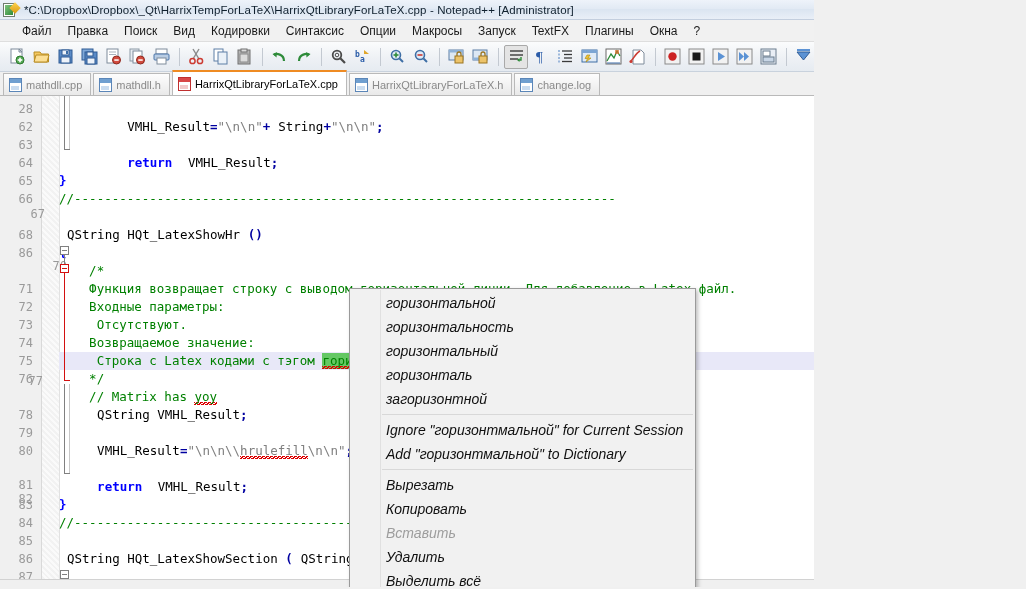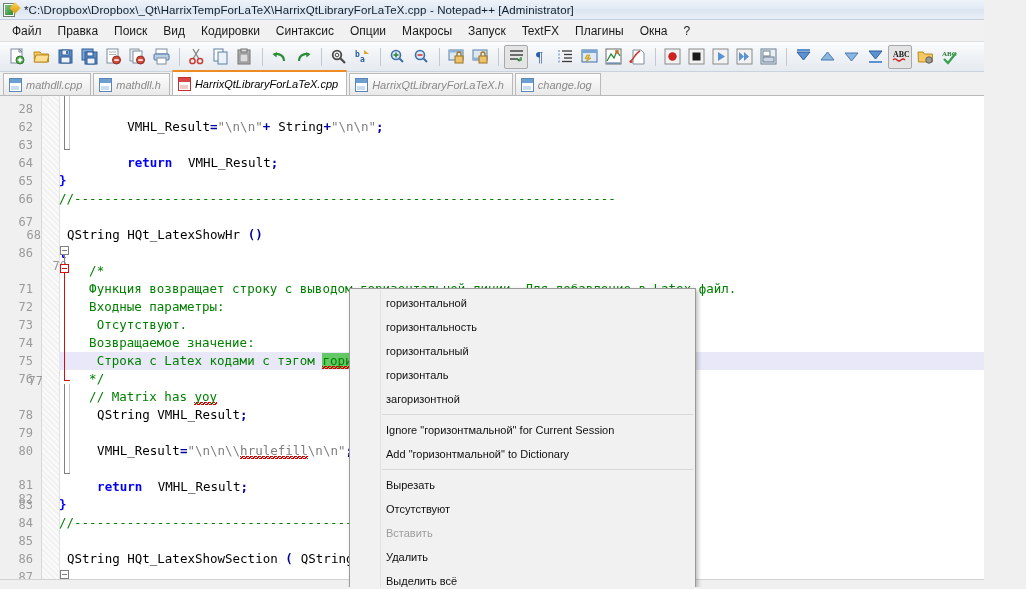--- a/index.html
+++ b/index.html
@@ -2,21 +2,21 @@
 <html><head>
 <meta charset="utf-8">
 <style>
   html,body{margin:0;padding:0;}
   body{
     width:1026px;height:589px;overflow:hidden;
     font-family:"Liberation Sans",sans-serif;
     background:#f0f0f0;
     -webkit-font-smoothing:antialiased;
   }
-  #app{position:relative;width:984px;height:589px;overflow:hidden;background:#000000;}
+  #app{position:relative;width:814px;height:589px;overflow:hidden;background:#000000;}
 
   
   .titlebar{
     height:20px;
     background:linear-gradient(to bottom,#eef3fa 0%,#e2eaf4 45%,#dbe5f1 50%,#e9eff7 100%);
     border-bottom:1px solid #c3cede;
     display:flex;align-items:center;
     padding-left:3px;
     box-sizing:border-box;
     position:relative;
@@ -28,21 +28,21 @@
   .np-icon .pencil{position:absolute;right:0;top:2px;width:8px;height:8px;
      background:linear-gradient(135deg,#ffd24d,#d79a12);transform:rotate(45deg);}
   .title-text{
     font-size:11.5px;color:#10202e;white-space:nowrap;letter-spacing:0.1px;
   }
 
   
   .menubar{
     height:22px;background:#f1f1f1;
     border-bottom:1px solid #dedede;
-    display:flex;align-items:center;padding-left:4px;box-sizing:border-box;
+    display:flex;align-items:center;padding-left:14px;box-sizing:border-box;
   }
   .menubar .mi{
     font-size:12px;color:#1a1a1a;padding:3px 8px;white-space:nowrap;cursor:default;
   }
 
   
   .toolbar{
     height:30px;
     background:linear-gradient(to bottom,#fbfcfd 0%,#eef1f5 55%,#e6ebf1 100%);
     border-bottom:1px solid #c9d2dd;
@@ -52,21 +52,21 @@
     width:22px;height:22px;margin-right:2px;position:relative;
     display:flex;align-items:center;justify-content:center;flex:0 0 auto;cursor:default;
   }
   .tb.framed{border:1px solid #a9a9a9;background:#e4e4e4;border-radius:2px;}
   .tbsep{width:1px;height:18px;background:#c3c9d1;margin:0 5px;flex:0 0 auto;}
   .tb svg{display:block;}
 
   
   .tabbar{
     height:24px;background:#f0f0f0;border-bottom:1px solid #b9b9b9;
-    display:flex;align-items:flex-end;padding-left:3px;box-sizing:border-box;font-style:italic;
+    display:flex;align-items:flex-end;padding-left:3px;box-sizing:border-box;
   }
   .tab{
     height:21px;display:flex;align-items:center;gap:4px;
     padding:0 8px 0 5px;margin-right:2px;
     font-size:11px;color:#8a8a8a;
     background:linear-gradient(to bottom,#fdfdfd,#e9e9e9);
     border:1px solid #b9b9b9;border-bottom:none;
     border-radius:1px 1px 0 0;cursor:default;white-space:nowrap;
   }
   .tab.active{
@@ -138,21 +138,21 @@
     box-shadow:2px 2px 4px rgba(0,0,0,0.25);
     padding:2px 0;box-sizing:border-box;z-index:50;
   }
   .ctxmenu .stripe{
     position:absolute;left:1px;top:1px;bottom:1px;width:29px;
     background:#f1f1f1;border-right:1px solid #e0e0e0;
   }
   .ctxitem{
     position:relative;height:24px;line-height:24px;
     padding-left:36px;padding-right:22px;
-    font-size:11px;color:#101010;white-space:nowrap;cursor:default;z-index:2;
+    font-size:14px;color:#101010;white-space:nowrap;cursor:default;z-index:2;font-style:italic;
   }
   .ctxitem.disabled{color:#9d9d9d;}
   .ctxsep{height:1px;background:#d8d8d8;margin:3px 2px 3px 32px;position:relative;z-index:2;}
   .statusstrip{position:absolute;left:0;right:0;bottom:0;height:9px;background:#f0f0f0;border-top:1px solid #d2d2d2;}
 </style>
 </head>
 <body>
 
 <div id="app">
 
@@ -540,22 +540,22 @@
     <div class="gutter"></div>
     <div class="foldcol"></div>
 
     <div id="linenums">
         <div class="ln" style="top: 4px;">28</div>
         <div class="ln" style="top: 22px;">62</div>
         <div class="ln" style="top: 40px;">63</div>
         <div class="ln" style="top: 58px;">64</div>
         <div class="ln" style="top: 76px;">65</div>
         <div class="ln" style="top: 94px;">66</div>
-        <div class="ln" style="top: 117px;">67</div>
-        <div class="ln" style="top: 130px; padding-left: 8px;">68</div>
+        <div class="ln" style="top: 109px; margin-left: 12px;">67</div>
+        <div class="ln" style="top: 130px;">68</div>
         <div class="ln" style="top: 148px;">86</div>
         <div class="ln" style="top: 161px; margin-left: 34px;">70</div>
         <div class="ln" style="top: 184px;">71</div>
         <div class="ln" style="top: 202px;">72</div>
         <div class="ln" style="top: 220px;">73</div>
         <div class="ln" style="top: 238px;">74</div>
         <div class="ln" style="top: 256px;">75</div>
         <div class="ln" style="top: 274px;">76</div>
         <div class="ln" style="top: 276px; padding-left: 10px;">77</div>
         <div class="ln" style="top: 310px;">78</div>
@@ -624,21 +624,21 @@
     <div class="ctxitem"><span>горизонтальной</span></div>
         <div class="ctxitem"><span>горизонтальность</span></div>
         <div class="ctxitem"><span>горизонтальный</span></div>
         <div class="ctxitem"><span>горизонталь</span></div>
         <div class="ctxitem"><span>загоризонтной</span></div>
         <div class="ctxsep"></div>
         <div class="ctxitem"><span>Ignore "горизонтмальной" for Current Session</span></div>
         <div class="ctxitem"><span>Add "горизонтмальной" to Dictionary</span></div>
         <div class="ctxsep"></div>
         <div class="ctxitem"><span>Вырезать</span></div>
-        <div class="ctxitem"><span>Отсутствуют</span></div>
+        <div class="ctxitem"><span>Копировать</span></div>
         <div class="ctxitem disabled"><span>Вставить</span></div>
         <div class="ctxitem"><span>Удалить</span></div>
         <div class="ctxitem"><span>Выделить всё</span></div>
       </div>
   </div>
 
   <div class="statusstrip"></div>
 </div>
 
 </body></html>

